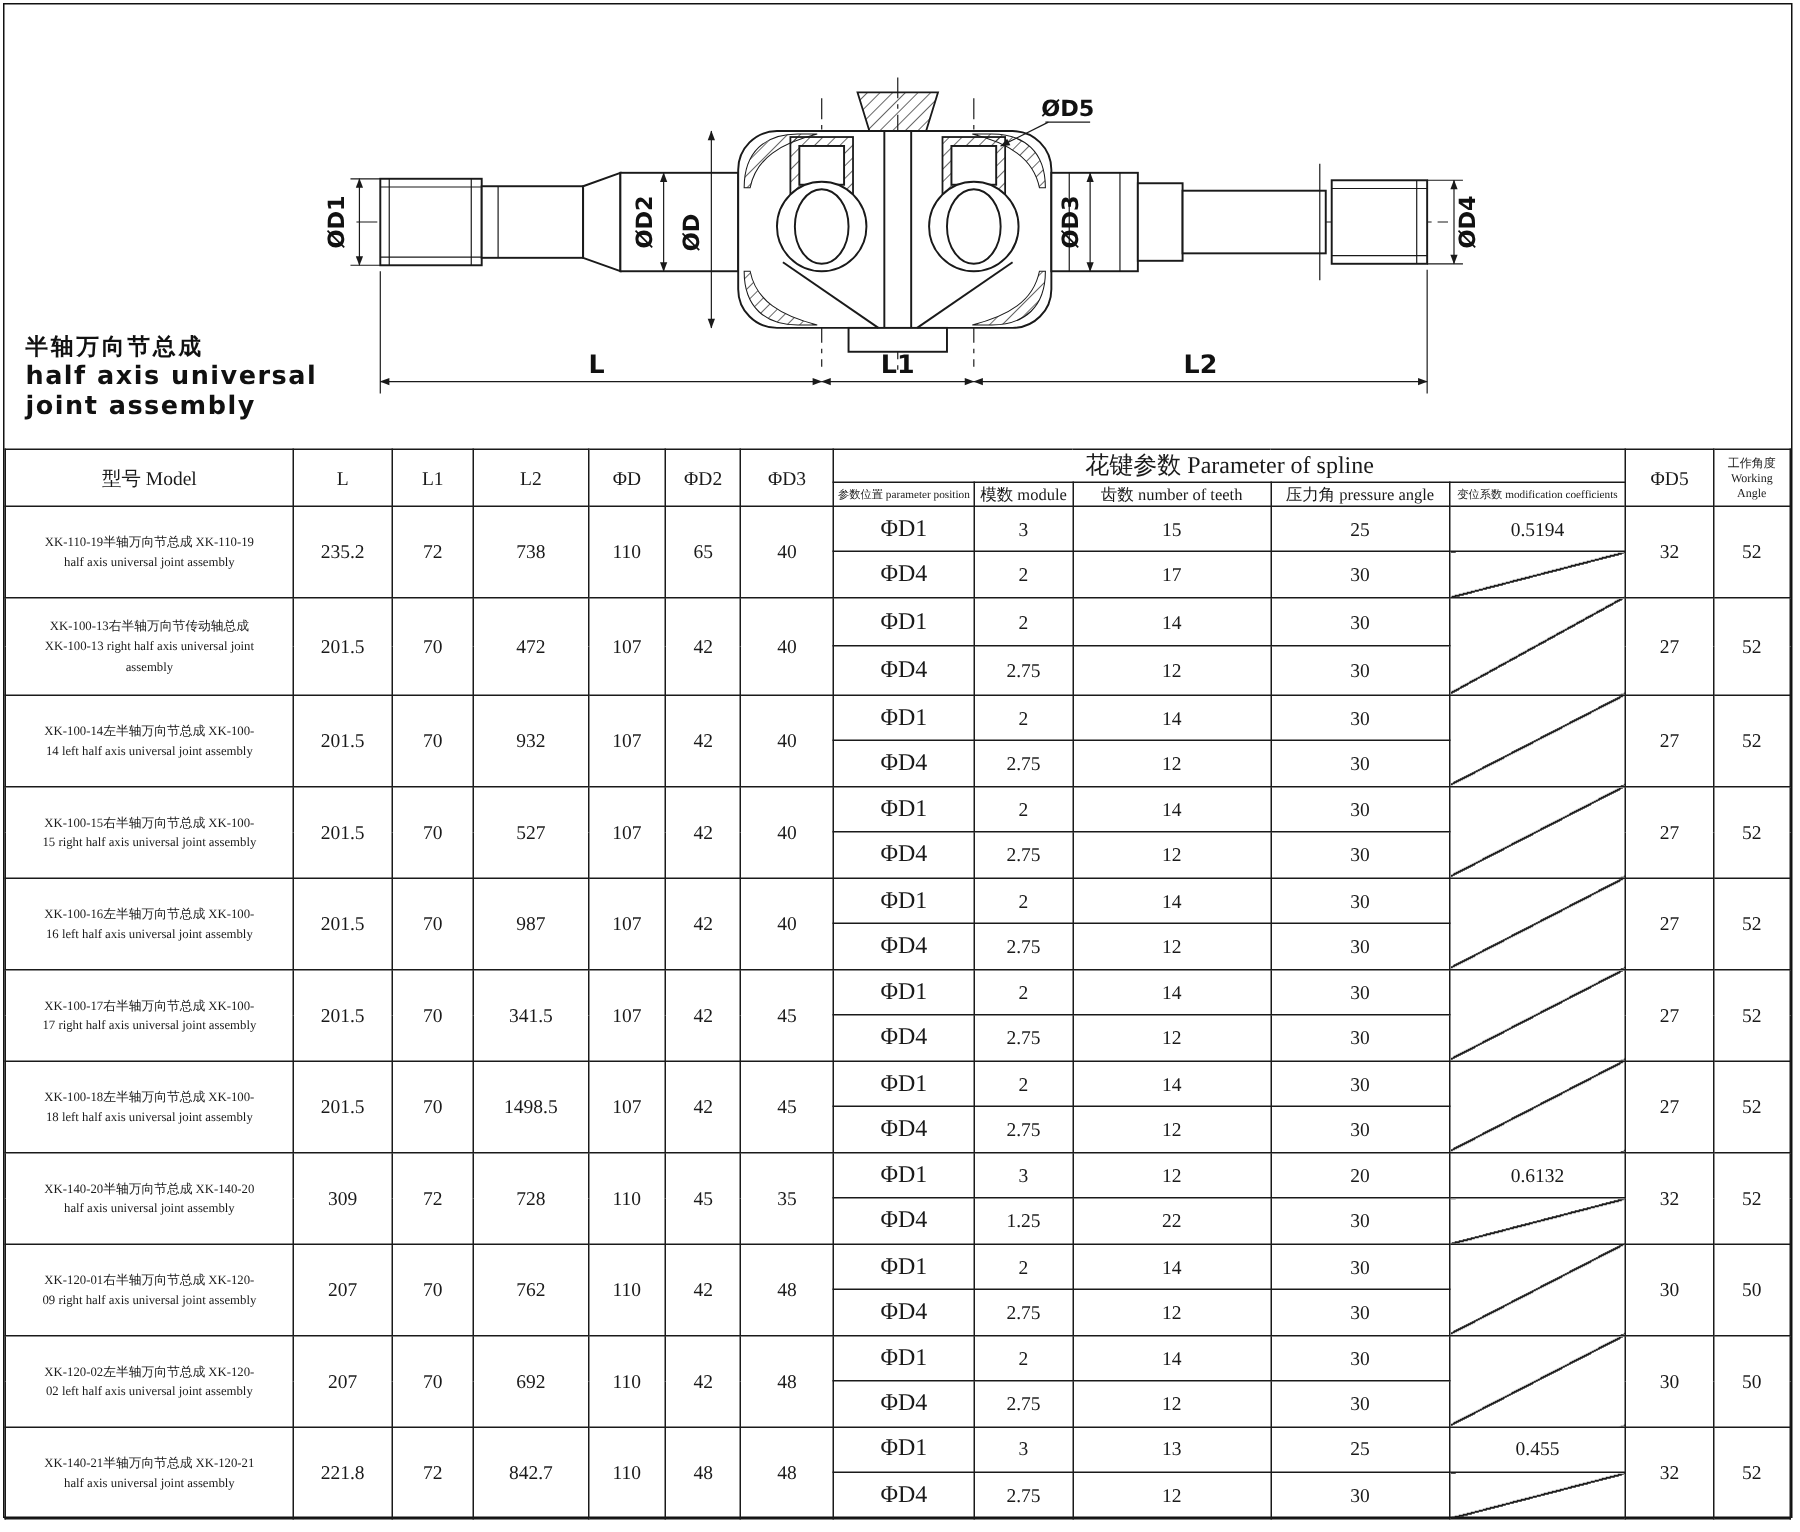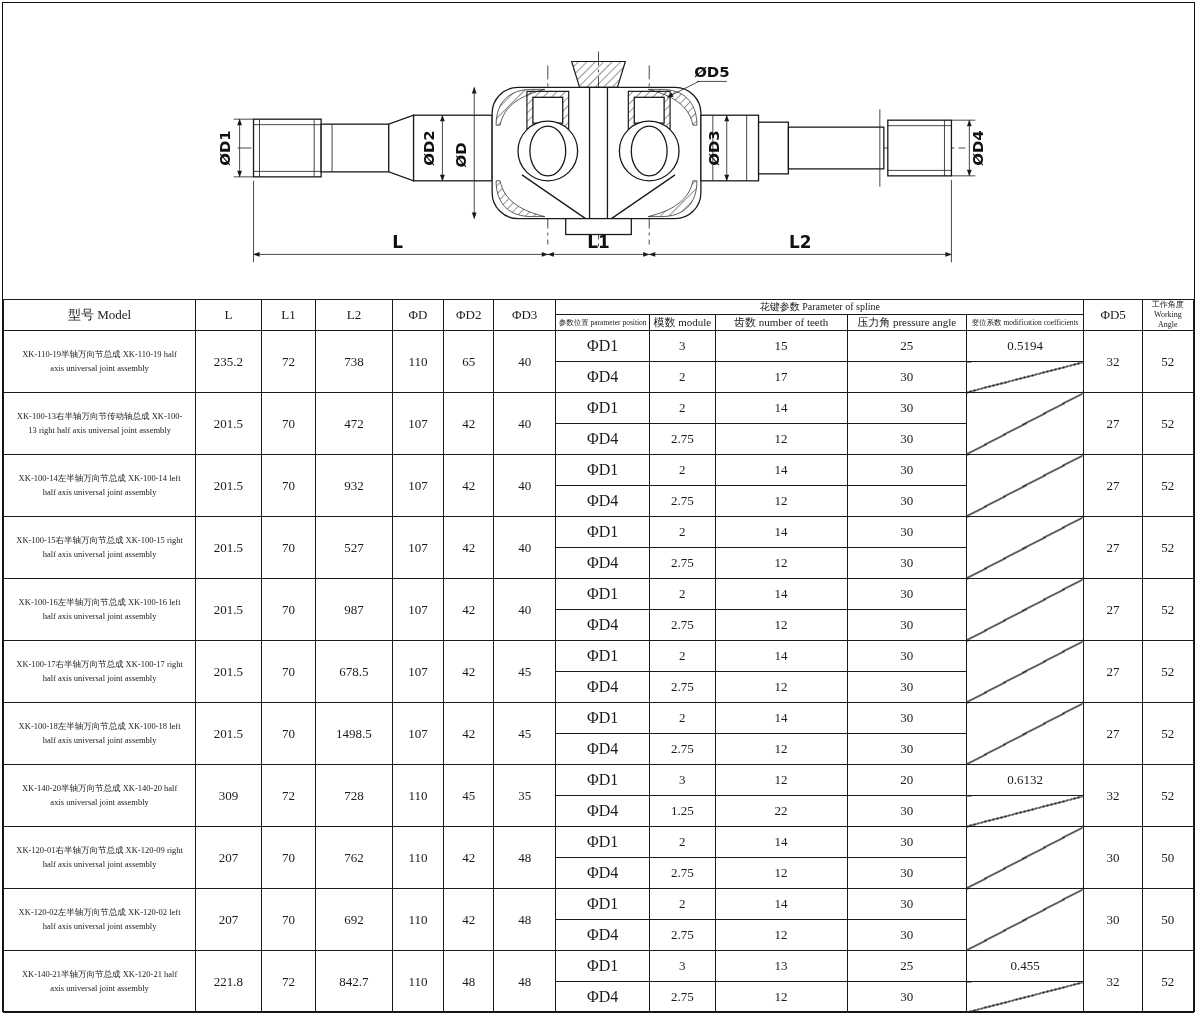--- a/index.html
+++ b/index.html
@@ -12,27 +12,27 @@
   .title-block { position:absolute; left:14px; top:220px; font-family:"DejaVu Sans", sans-serif; font-weight:bold; color:#111; line-height:1.18; }
   .title-cn { font-size:15px; letter-spacing:2px; }
   .title-en { font-size:17px; letter-spacing:1px; }
 
   
   table.spec { width:100%; height:714px; border-collapse:collapse; table-layout:fixed; }
   .spec th, .spec td { border:1px solid #1a1a1a; text-align:center; vertical-align:middle; padding:0 2px; overflow:hidden; font-weight:normal; }
   .spec .h1 { height:13px; }
   .spec .h2 { height:15px; }
   th.main  { font-size:13px; }
-  th.group { font-size:10px; }
+  th.group { font-size:16px; }
   th.sub   { font-size:11px; }
   th.tiny  { font-size:7.5px; }
   th.tiny2 { font-size:8px; line-height:1.25; }
   td.num   { font-size:13px; }
   td.pos   { font-size:16px; }
-  td.model { font-size:8.5px; line-height:1.55; padding:0 11px; }
+  td.model { font-size:8.5px; line-height:1.55; padding:0 22px; }
   td.diag  { background:linear-gradient(to bottom right, transparent calc(50% - 0.7px), #1a1a1a calc(50% - 0.7px), #1a1a1a calc(50% + 0.7px), transparent calc(50% + 0.7px)); }
 
   
   .ln   { stroke:#1a1a1a; stroke-width:1.3; fill:none; }
   .lnw  { stroke:#1a1a1a; stroke-width:1.3; fill:#fff; }
   .thin { stroke:#1a1a1a; stroke-width:0.8; fill:none; }
   .cl   { stroke:#1a1a1a; stroke-width:0.8; fill:none; stroke-dasharray:14 4 3 4; }
   .dimtext { font-family:"DejaVu Sans", sans-serif; font-size:15px; font-weight:600; fill:#111; }
   .dimtext2 { font-family:"DejaVu Sans", sans-serif; font-size:17px; font-weight:600; fill:#111; }
 </style>
@@ -148,20 +148,25 @@
         <line class="thin" x1="954" y1="177" x2="954" y2="260"></line>
         <line class="thin" x1="252" y1="252" x2="548" y2="252" marker-start="url(#arr)" marker-end="url(#arr)"></line>
         <line class="thin" x1="548" y1="252" x2="650" y2="252" marker-start="url(#arr)" marker-end="url(#arr)"></line>
         <line class="thin" x1="650" y1="252" x2="954" y2="252" marker-start="url(#arr)" marker-end="url(#arr)"></line>
         <text class="dimtext2" x="397" y="246" text-anchor="middle">L</text>
         <text class="dimtext2" x="599" y="246" text-anchor="middle">L1</text>
         <text class="dimtext2" x="802" y="246" text-anchor="middle">L2</text>
       </g>
     </svg>
 
+    <div class="title-block">
+      <div class="title-cn">半轴万向节总成</div>
+      <div class="title-en">half axis universal</div>
+      <div class="title-en">joint assembly</div>
+    </div>
   </div>
 
   <table class="spec">
     <colgroup>
       <col style="width:16.15%">
         <col style="width:5.5%">
         <col style="width:4.6%">
         <col style="width:6.4%">
       <col style="width:4.35%">
         <col style="width:4.2%">
@@ -307,21 +312,21 @@
         <tr>
           <td class="pos">ΦD4</td>
           <td class="num">2.75</td>
           <td class="num">12</td>
           <td class="num">30</td>
         </tr>
         <tr>
           <td rowspan="2" class="model">XK-100-17右半轴万向节总成 XK-100-17 right half axis universal joint assembly</td>
           <td rowspan="2" class="num">201.5</td>
           <td rowspan="2" class="num">70</td>
-          <td rowspan="2" class="num">678.5</td>
+          <td rowspan="2" class="num">341.5</td>
           <td rowspan="2" class="num">107</td>
           <td rowspan="2" class="num">42</td>
           <td rowspan="2" class="num">45</td>
           <td class="pos">ΦD1</td>
           <td class="num">2</td>
           <td class="num">14</td>
           <td class="num">30</td>
           <td rowspan="2" class="diag"></td>
           <td rowspan="2" class="num">27</td>
           <td rowspan="2" class="num">52</td>

